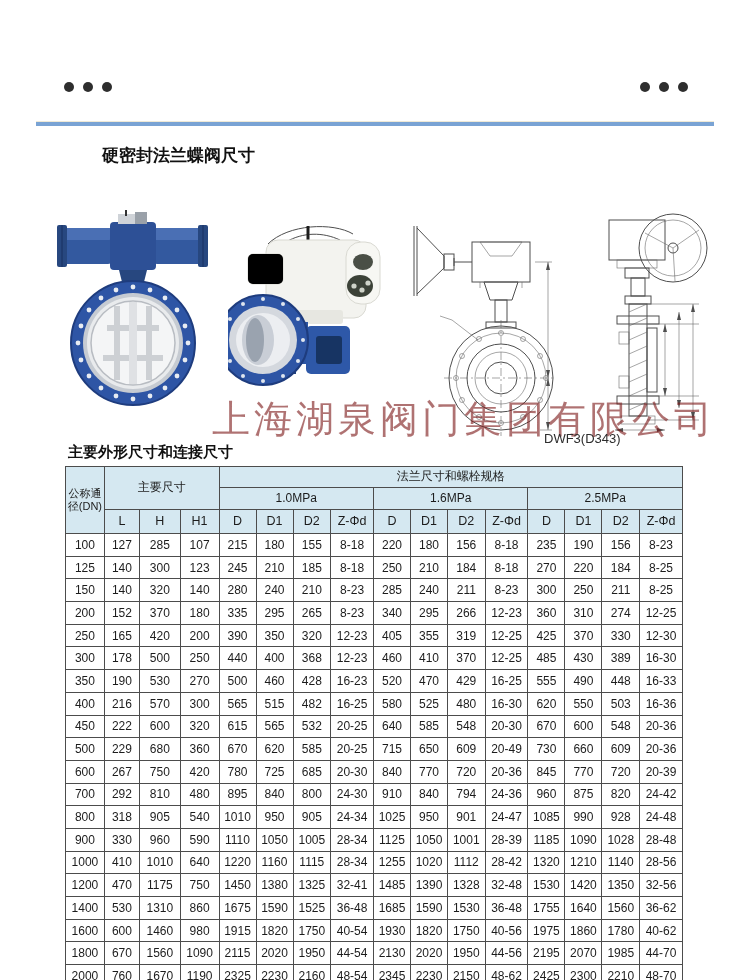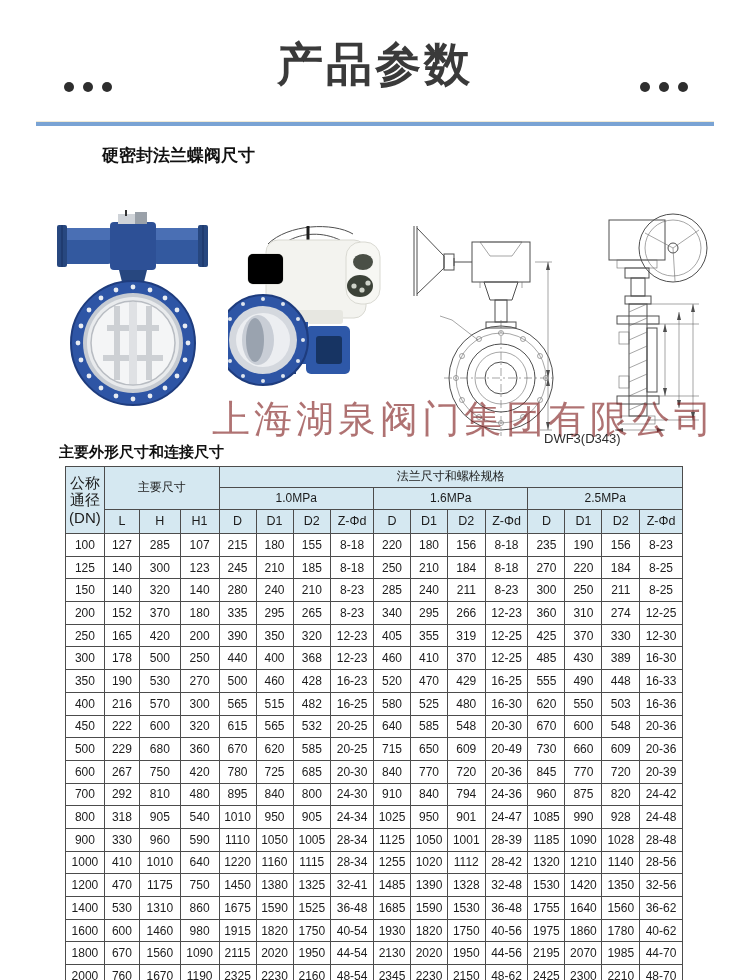--- a/index.html
+++ b/index.html
@@ -29,50 +29,49 @@
   .watermark{
     position:absolute;top:394px;left:212px;white-space:nowrap;
     font-size:38px;letter-spacing:4px;color:#7f1d1d;opacity:.62;z-index:5;
     font-weight:400;
   }
   .drawing-label{
     position:absolute;top:431px;left:531px;font-size:13px;color:#2d2d2d;z-index:6;margin-left:13px;
   }
   
   .section-title{
-    position:absolute;top:443px;left:59px;
+    position:absolute;top:443px;left:68px;
     font-size:15px;font-weight:bold;color:#111;text-align:center;
   }
   .spec-table{
     position:absolute;top:466px;left:65px;width:618px;
     border-collapse:collapse;table-layout:fixed;
     font-size:12px;color:#1c1c1c;
   }
   .spec-table th,.spec-table td{
     border:1px solid #4c4c4c;text-align:center;vertical-align:middle;
     padding:0 1px;overflow:hidden;
   }
   .spec-table thead th{
     background:#d5e8f1;font-weight:normal;font-size:12px;line-height:1.15;
   }
   .spec-table thead tr.hrow1 th{height:20px;}
   .spec-table thead tr.hrow2 th{height:21px;}
   .spec-table thead tr.hrow3 th{height:23px;font-size:12.5px;}
-  .spec-table th.dn-head{font-size:15px;}
+  .spec-table th.dn-head{font-size:11px;}
   .spec-table tbody td{height:21.7px;background:#fff;}
   
   .ln{stroke:#4e4e4e;fill:none;stroke-width:1;}
   .lnthin{stroke:#6a6a6a;fill:none;stroke-width:.6;}
 </style>
 </head>
 <body>
 
 <div id="page">
 
-  <div class="page-title">产品参数</div>
   <div class="dots dots-left">
     <i class="dot"></i>
     <i class="dot"></i>
     <i class="dot"></i>
   </div>
   <div class="dots dots-right">
     <i class="dot"></i>
     <i class="dot"></i>
     <i class="dot"></i>
   </div>

